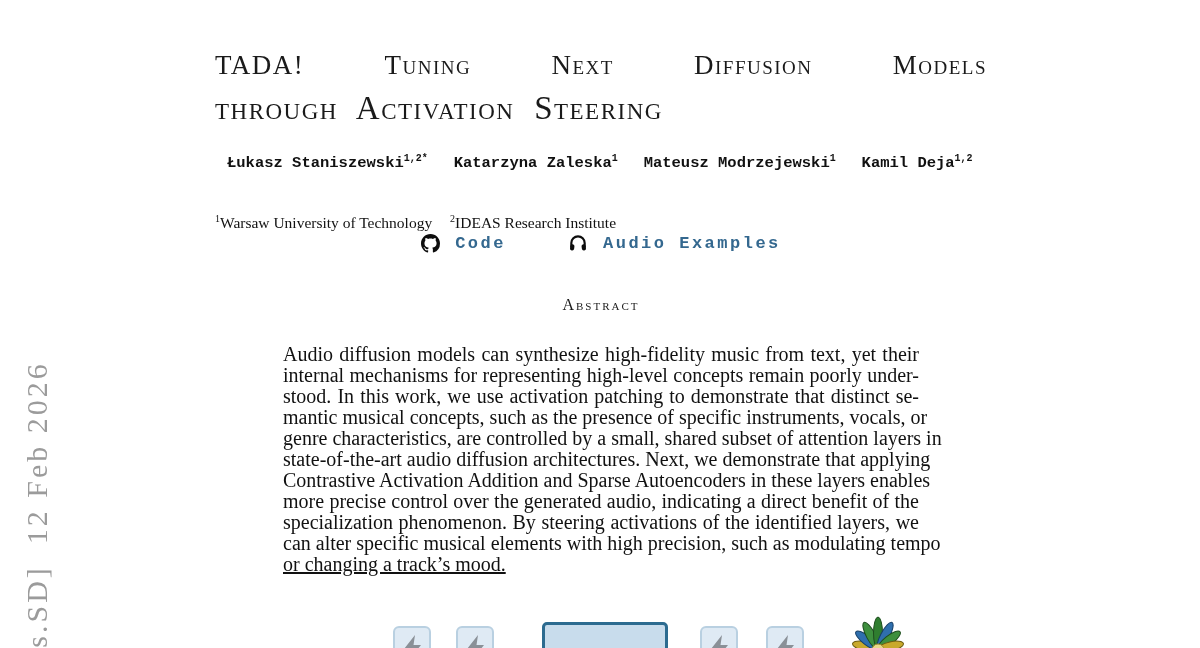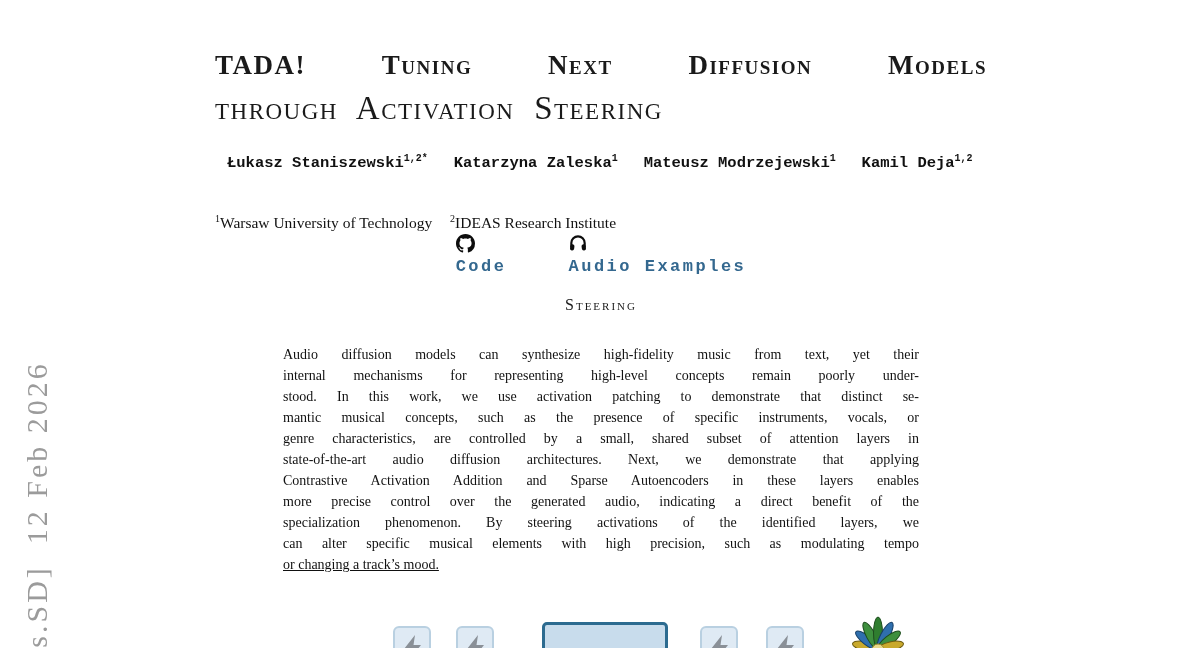--- a/index.html
+++ b/index.html
@@ -29,31 +29,31 @@
   .sup{font-size:10px;position:relative;top:-6px;font-weight:bold;}
   .affils{position:absolute;left:215px;top:181px;font-size:15.5px;white-space:nowrap;margin-top:33px;}
   .affils .affil{margin-right:14px;}
   .affils .sup{font-weight:normal;}
   
   .links-row{
     position:absolute;left:215px;top:233px;width:772px;
     display:flex;justify-content:center;gap:62px;align-items:center;
   }
   .link{
-    display:flex;align-items:flex-start;gap:4px;cursor:pointer;text-decoration:none;
+    display:flex;align-items:center;gap:15px;cursor:pointer;text-decoration:none;
     font-family:"Liberation Mono","DejaVu Sans Mono",monospace;
-    font-weight:bold;font-size:17px;letter-spacing:2.5px;color:#34688f;flex-direction:column;
+    font-weight:bold;font-size:17px;letter-spacing:2.5px;color:#34688f;
   }
   .link svg{display:block;}
   
   .abstract-heading{
     position:absolute;left:283px;top:296px;width:636px;text-align:center;
     font-variant:small-caps;font-size:16px;letter-spacing:2px;color:#1a1a1a;
   }
-  .abstract-body{position:absolute;left:283px;top:344px;width:636px;font-size:14px;}
+  .abstract-body{position:absolute;left:283px;top:344px;width:636px;font-size:20px;}
   .abstract-body .aline{
     line-height:21px;text-align:justify;text-align-last:justify;white-space:nowrap;
   }
   .abstract-body .aline.last{text-align-last:left;text-decoration:underline;}
   
   .blk{
     position:absolute;box-sizing:border-box;border-radius:6px;
     background:#dfeaf4;border:2px solid #b9d0e1;height:40px;
     display:flex;justify-content:center;padding-top:7px;
   }
@@ -62,21 +62,21 @@
     position:absolute;box-sizing:border-box;border-radius:5px;
     background:#c8dcec;border:3px solid #2c6b90;height:40px;
   }
   .flower{position:absolute;}
 </style>
 </head>
 <body>
 
 <div class="watermark">cs.SD]  12 Feb 2026</div>
 
-<h1 class="title-line1" style="margin:0;font-weight:bold;">
+<h1 class="title-line1" style="margin:0;font-weight:normal;">
   <span>TADA!</span>
   <span>Tuning</span>
   <span>Next</span>
   <span>Diffusion</span>
   <span>Models</span>
 </h1>
 <div class="title-line2">through Activation Steering</div>
 
 <div class="authors">
   <span class="author"><span>Łukasz Staniszewski</span><span class="sup">1,2*</span></span>
@@ -104,21 +104,21 @@
       <svg width="20" height="20" viewBox="0 0 24 24" fill="none" stroke="#0d0d0d" stroke-width="2.6">
         <path d="M4 17v-5a8 8 0 0 1 16 0v5"></path>
         <rect x="2.6" y="13.5" width="5" height="7.5" rx="2.4" fill="#0d0d0d" stroke="none" transform="rotate(8 5 17)"></rect>
         <rect x="16.4" y="13.5" width="5" height="7.5" rx="2.4" fill="#0d0d0d" stroke="none" transform="rotate(-8 19 17)"></rect>
       </svg>
     </span>
     <span>Audio Examples</span>
   </a>
 </div>
 
-<div class="abstract-heading">Steering</div>
+<div class="abstract-heading">Abstract</div>
 <div class="abstract-body">
   <div class="aline">Audio diffusion models can synthesize high-fidelity music from text, yet their</div>
   <div class="aline">internal mechanisms for representing high-level concepts remain poorly under-</div>
   <div class="aline">stood.  In this work, we use activation patching to demonstrate that distinct se-</div>
   <div class="aline">mantic musical concepts, such as the presence of specific instruments, vocals, or</div>
   <div class="aline">genre characteristics, are controlled by a small, shared subset of attention layers in</div>
   <div class="aline">state-of-the-art audio diffusion architectures. Next, we demonstrate that applying</div>
   <div class="aline">Contrastive Activation Addition and Sparse Autoencoders in these layers enables</div>
   <div class="aline">more precise control over the generated audio, indicating a direct benefit of the</div>
   <div class="aline">specialization phenomenon.  By steering activations of the identified layers, we</div>

